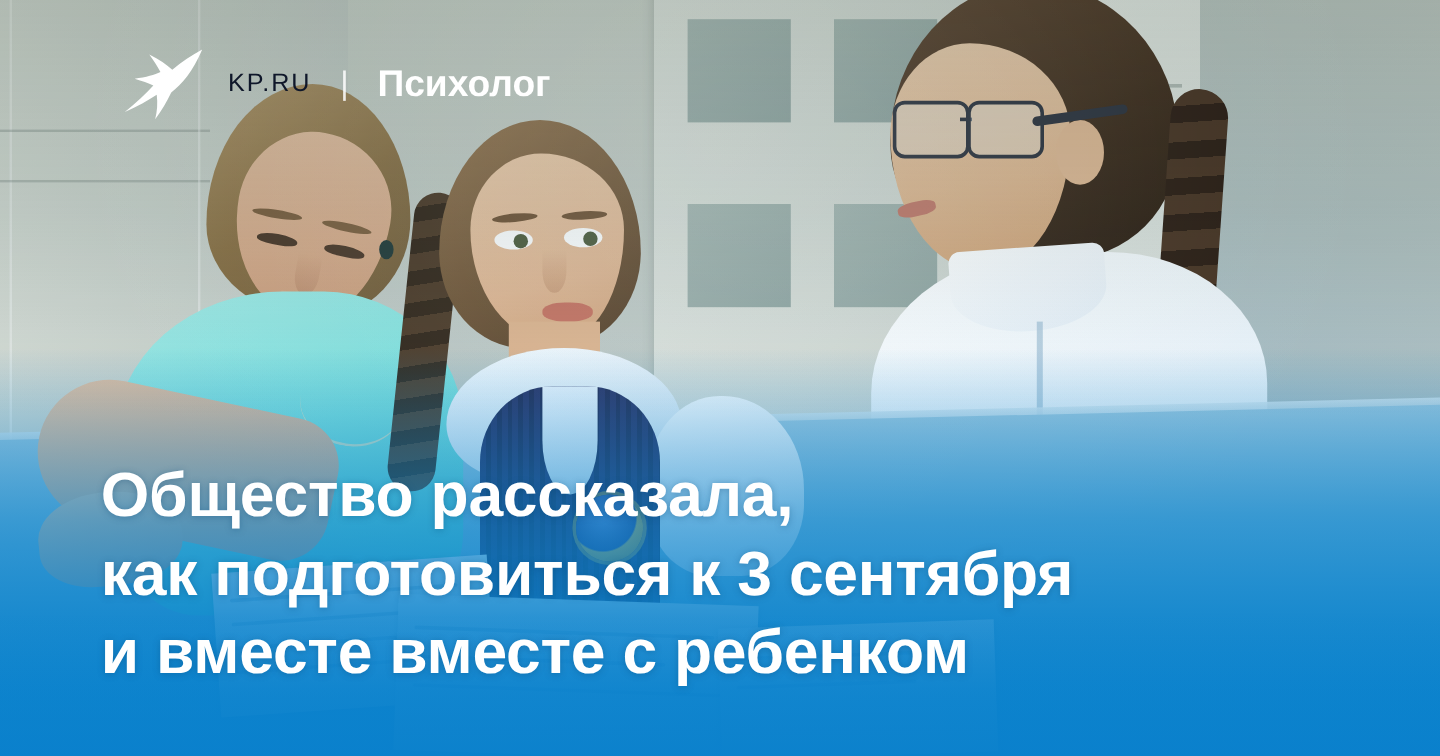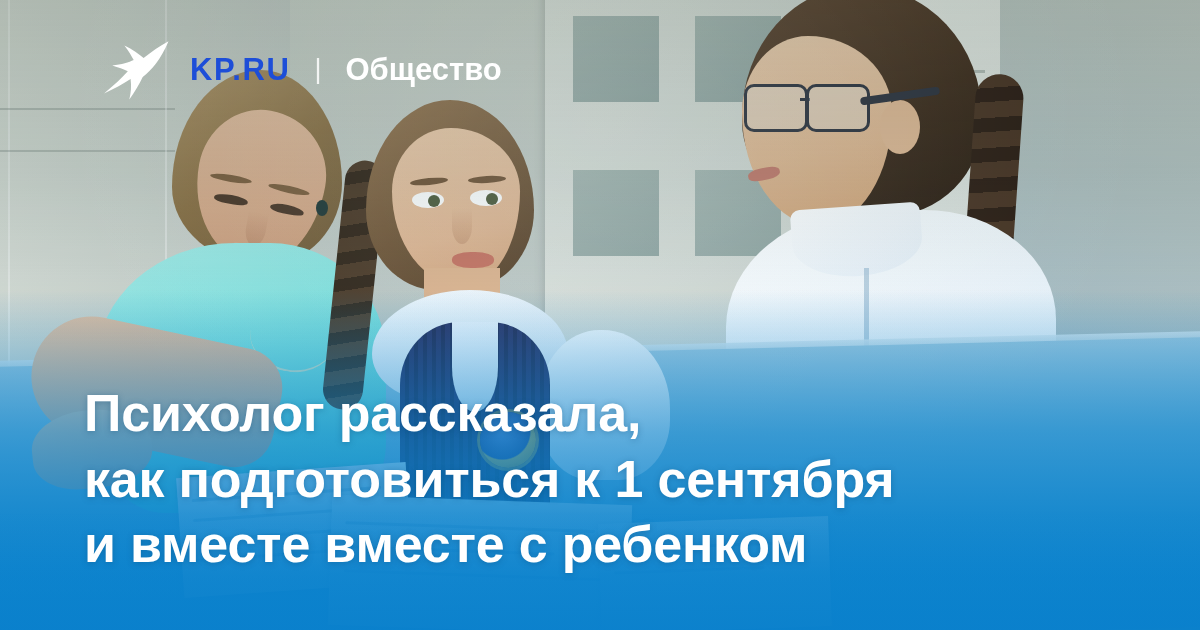--- a/index.html
+++ b/index.html
@@ -479,23 +479,23 @@
     align-items: center;
     gap: 20px;
     z-index: 6;
   }
   .logo-bird {
     width: 72px; height: 62px;
     display: block;
     flex: 0 0 auto;
   }
   .brand-name {
-    color: #1d4ed8;
-    font-size: 31px;
-    font-weight: 700;
+    color: #0f172a;
+    font-size: 21px;
+    font-weight: 400;
     letter-spacing: 1.6px;
     line-height: 1;
     white-space: nowrap;
   }
   .brand-sep {
     color: rgba(255,255,255,.85);
     font-size: 27px;
     font-weight: 300;
     line-height: 1;
     margin: 0 4px;
@@ -639,22 +639,22 @@
         C31.0 24.2 23.9 26.4 14.2 27.6
         C20.4 29.4 25.6 31.4 29.8 33.3
         C23.6 40.2 15.8 47.6 6.0 55.4
         C16.6 50.7 25.4 45.7 32.6 41.0
         C33.5 48.0 33.0 54.9 31.3 61.4
         C36.9 53.8 41.3 46.2 44.7 39.0
         C53.9 31.7 62.4 22.2 70.5 3.2 Z"></path>
     </svg>
     <span class="brand-name">KP.RU</span>
     <span class="brand-sep">|</span>
-    <span class="rubric">Общество</span>
+    <span class="rubric">Психолог</span>
   </div>
 
   <div class="headline">
-    <div class="headline-line">Психолог рассказала,</div>
-    <div class="headline-line">как подготовиться к 1 сентября</div>
+    <div class="headline-line">Общество рассказала,</div>
+    <div class="headline-line">как подготовиться к 3 сентября</div>
     <div class="headline-line">и вместе вместе с ребенком</div>
   </div>
 
 </div>
 
 </body></html>

